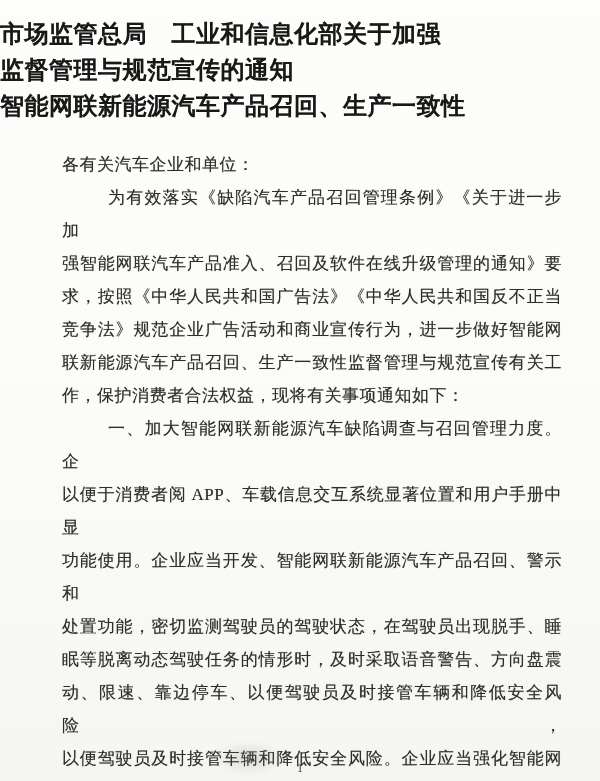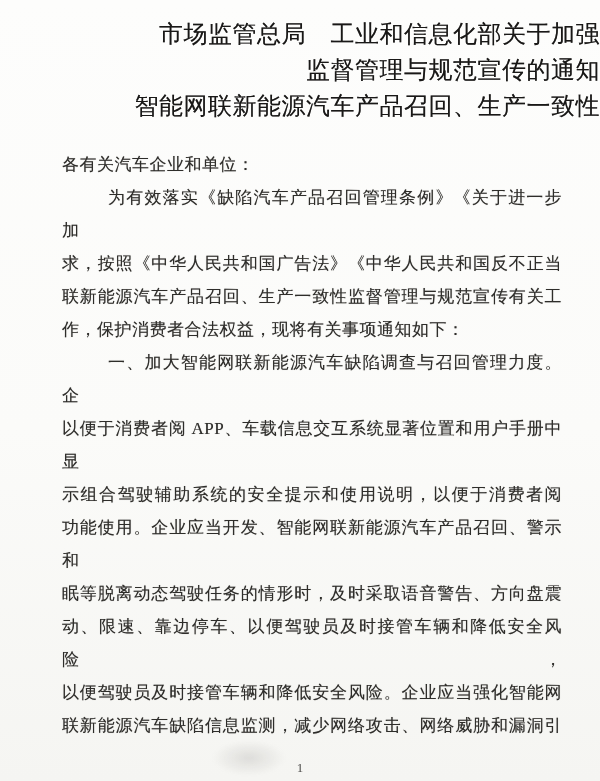--- a/index.html
+++ b/index.html
@@ -11,22 +11,22 @@
   html,body{margin:0;padding:0;}
   body{
     width:600px;height:781px;
     background:linear-gradient(180deg,#fdfdfc 0%,var(--background) 55%,#f5f5f2 100%);
     font-family:"Liberation Serif","DejaVu Serif",serif;
     overflow:hidden;position:relative;
   }
   .page{position:absolute;inset:0;}
   .title-block{
     position:absolute;top:16px;left:0;right:0;
-    text-align:right;
-    font-weight:normal;
+    text-align:left;
+    font-weight:bold;
     font-size:24px;line-height:36px;
     letter-spacing:0.5px;
     color:var(--title);
     text-shadow:0 0 0.6px rgba(25,24,23,0.55);
   }
   .body-block{
     position:absolute;top:148px;left:62px;width:500px;
     font-size:17px;line-height:33px;
     letter-spacing:0.5px;
     color:var(--text);
@@ -59,27 +59,29 @@
 
   <header class="title-block">
     <div class="title-line">市场监管总局　工业和信息化部关于加强</div>
     <div class="title-line">监督管理与规范宣传的通知</div>
     <div class="title-line">智能网联新能源汽车产品召回、生产一致性</div>
   </header>
 
   <main class="body-block">
       <div class="body-line">各有关汽车企业和单位：</div>
       <div class="body-line indent justify">为有效落实《缺陷汽车产品召回管理条例》《关于进一步加</div>
+      <div class="body-line justify">强智能网联汽车产品准入、召回及软件在线升级管理的通知》要</div>
       <div class="body-line justify">求，按照《中华人民共和国广告法》《中华人民共和国反不正当</div>
+      <div class="body-line justify">竞争法》规范企业广告活动和商业宣传行为，进一步做好智能网</div>
       <div class="body-line justify">联新能源汽车产品召回、生产一致性监督管理与规范宣传有关工</div>
       <div class="body-line">作，保护消费者合法权益，现将有关事项通知如下：</div>
       <div class="body-line indent justify">一、加大智能网联新能源汽车缺陷调查与召回管理力度。企</div>
       <div class="body-line justify">以便于消费者阅 APP、车载信息交互系统显著位置和用户手册中显</div>
-      <div class="body-line justify">示组合驾驶辅助系统的安全提示和使用说明，以便于消费者阅</div>
       <div class="body-line justify">功能使用。企业应当开发、智能网联新能源汽车产品召回、警示和</div>
+      <div class="body-line justify">处置功能，密切监测驾驶员的驾驶状态，在驾驶员出现脱手、睡</div>
       <div class="body-line justify">眠等脱离动态驾驶任务的情形时，及时采取语音警告、方向盘震</div>
       <div class="body-line justify">动、限速、靠边停车、以便驾驶员及时接管车辆和降低安全风险，</div>
       <div class="body-line justify">以便驾驶员及时接管车辆和降低安全风险。企业应当强化智能网</div>
       <div class="body-line justify">联新能源汽车缺陷信息监测，减少网络攻击、网络威胁和漏洞引</div>
     </main>
 
   <div class="scan-smudge"></div>
 
   <footer class="page-number">1</footer>
 

